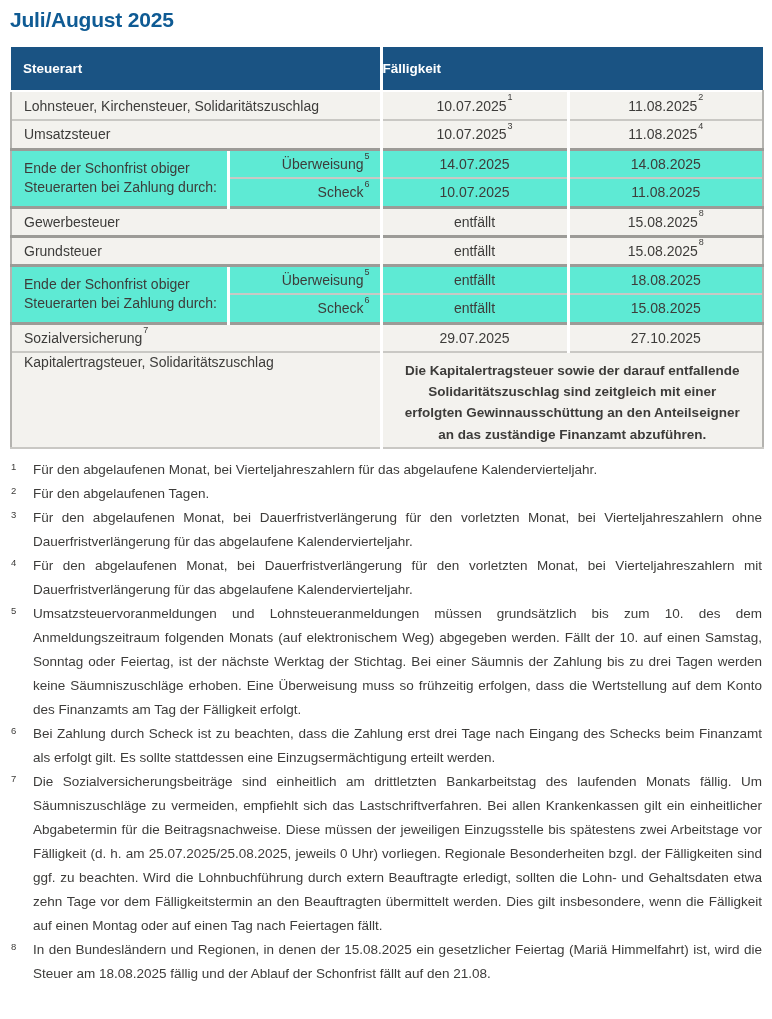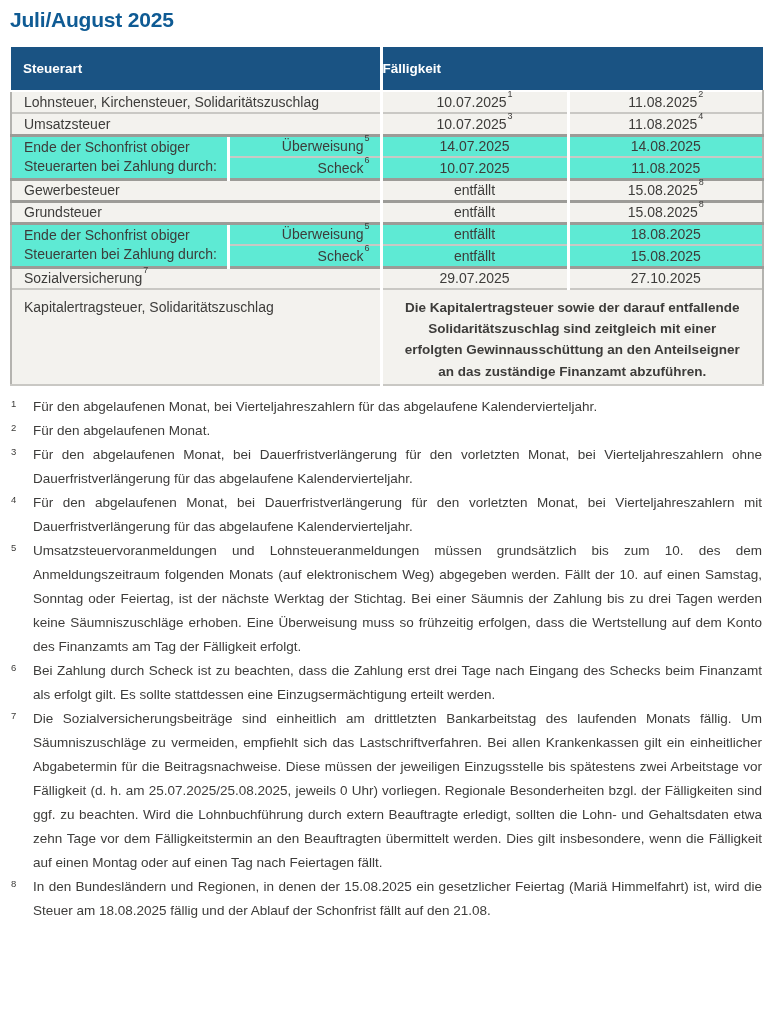--- a/index.html
+++ b/index.html
@@ -21,39 +21,39 @@
     font-size:14px; color:#3d3c3a;
   }
   col.c1 { width:217px; } col.c2 { width:153px; }
   col.c3 { width:187px; } col.c4 { width:195px; }
 
   tr.hd { background:#1a5383; }
   tr.hd td { height:44px; color:#ffffff; font-weight:bold; font-size:13.5px; }
   td.hlbl { text-align:left; padding-left:12px; }
   td.hctr { border-left:3px solid #ffffff; }
 
-  tbody td { height:22px; vertical-align:middle; }
+  tbody td { height:29px; vertical-align:middle; }
   td.lbl  { text-align:left; padding-left:12px; }
   td.mlbl { text-align:left; padding-left:12px; line-height:1.35; }
   td.pay  { text-align:right; padding-right:10px; border-left:3px solid #ffffff; }
   td.dt   { text-align:center; border-left:3px solid #ffffff; }
 
   tr.bg-g td { background:#f3f2ee; }
   tr.bg-w td { background:#5eead4; }
 
   tr.sep-top-white td { border-top:2px solid #ffffff; }
   tr.sep-thin  td { border-top:2px solid #c9c8c4; }
   tr.sep-thick td { border-top:3px solid #9c9b97; }
 
   tbody td.first { border-left:2px solid #b4b3af; }
   tbody td.last  { border-right:2px solid #b4b3af; }
   tr.bottom td { border-bottom:2px solid #c9c8c4; }
 
   tr.kap td { height:96px; vertical-align:top; }
-  tr.kap td.lbl { padding-top:9px; }
+  tr.kap td.lbl { padding-top:1px; }
   td.note {
     text-align:center; border-left:3px solid #ffffff;
     padding:7px 16px 0 16px; line-height:1.57; font-size:13.5px;font-weight:bold;
   }
   sup.fnref {
     font-size:9px; position:relative; top:-4.5px; margin-left:1px; line-height:0;
   }
   
   .footnotes { margin-top:9px; }
   .fn { display:flex; }
@@ -148,21 +148,21 @@
     </tbody>
   </table>
 
   <div class="footnotes">
     <div class="fn">
       <span class="fn-marker">1</span>
       <span class="fn-text">Für den abgelaufenen Monat, bei Vierteljahreszahlern für das abgelaufene Kalendervierteljahr.</span>
     </div>
     <div class="fn">
       <span class="fn-marker">2</span>
-      <span class="fn-text">Für den abgelaufenen Monat.</span>
+      <span class="fn-text">Für den abgelaufenen Tagen.</span>
     </div>
     <div class="fn">
       <span class="fn-marker">3</span>
       <span class="fn-text">Für den abgelaufenen Monat, bei Dauerfristverlängerung für den vorletzten Monat, bei Vierteljahreszahlern ohne Dauerfristverlängerung für das abgelaufene Kalendervierteljahr.</span>
     </div>
     <div class="fn">
       <span class="fn-marker">4</span>
       <span class="fn-text">Für den abgelaufenen Monat, bei Dauerfristverlängerung für den vorletzten Monat, bei Vierteljahreszahlern mit Dauerfristverlängerung für das abgelaufene Kalendervierteljahr.</span>
     </div>
     <div class="fn">

